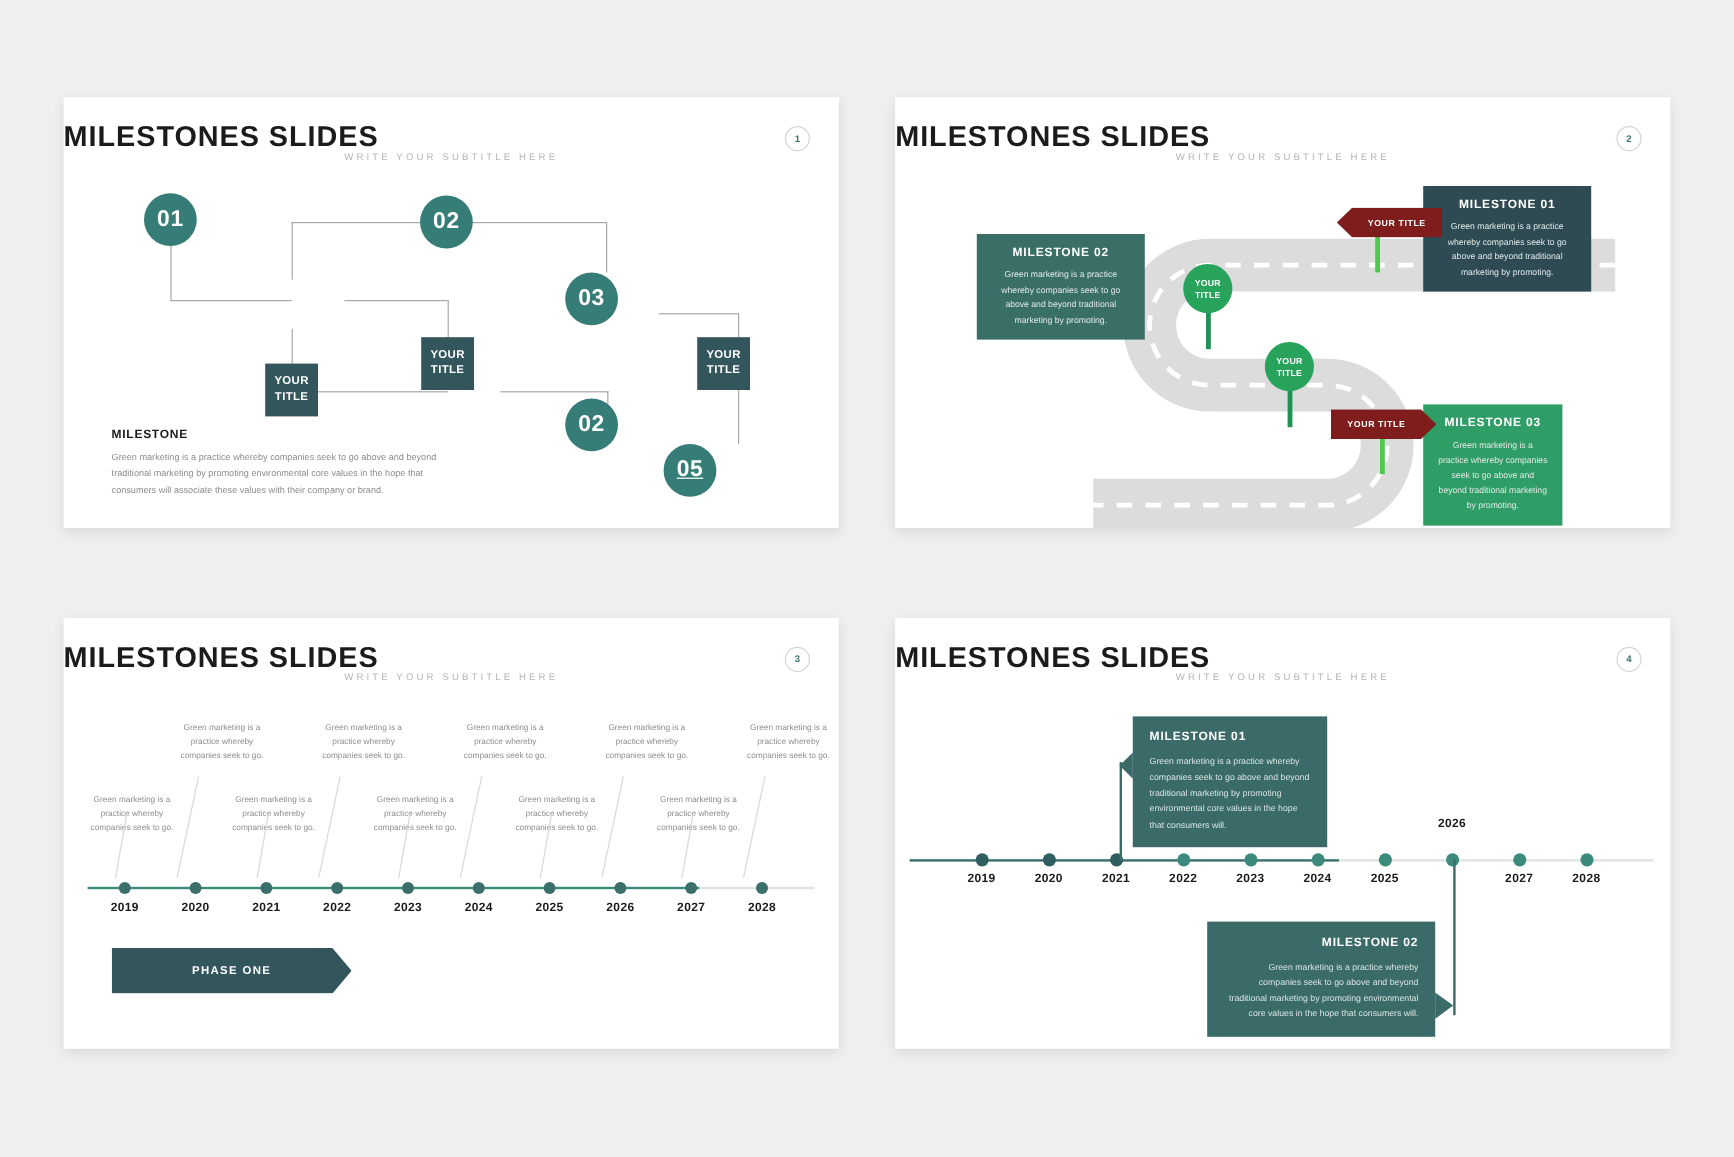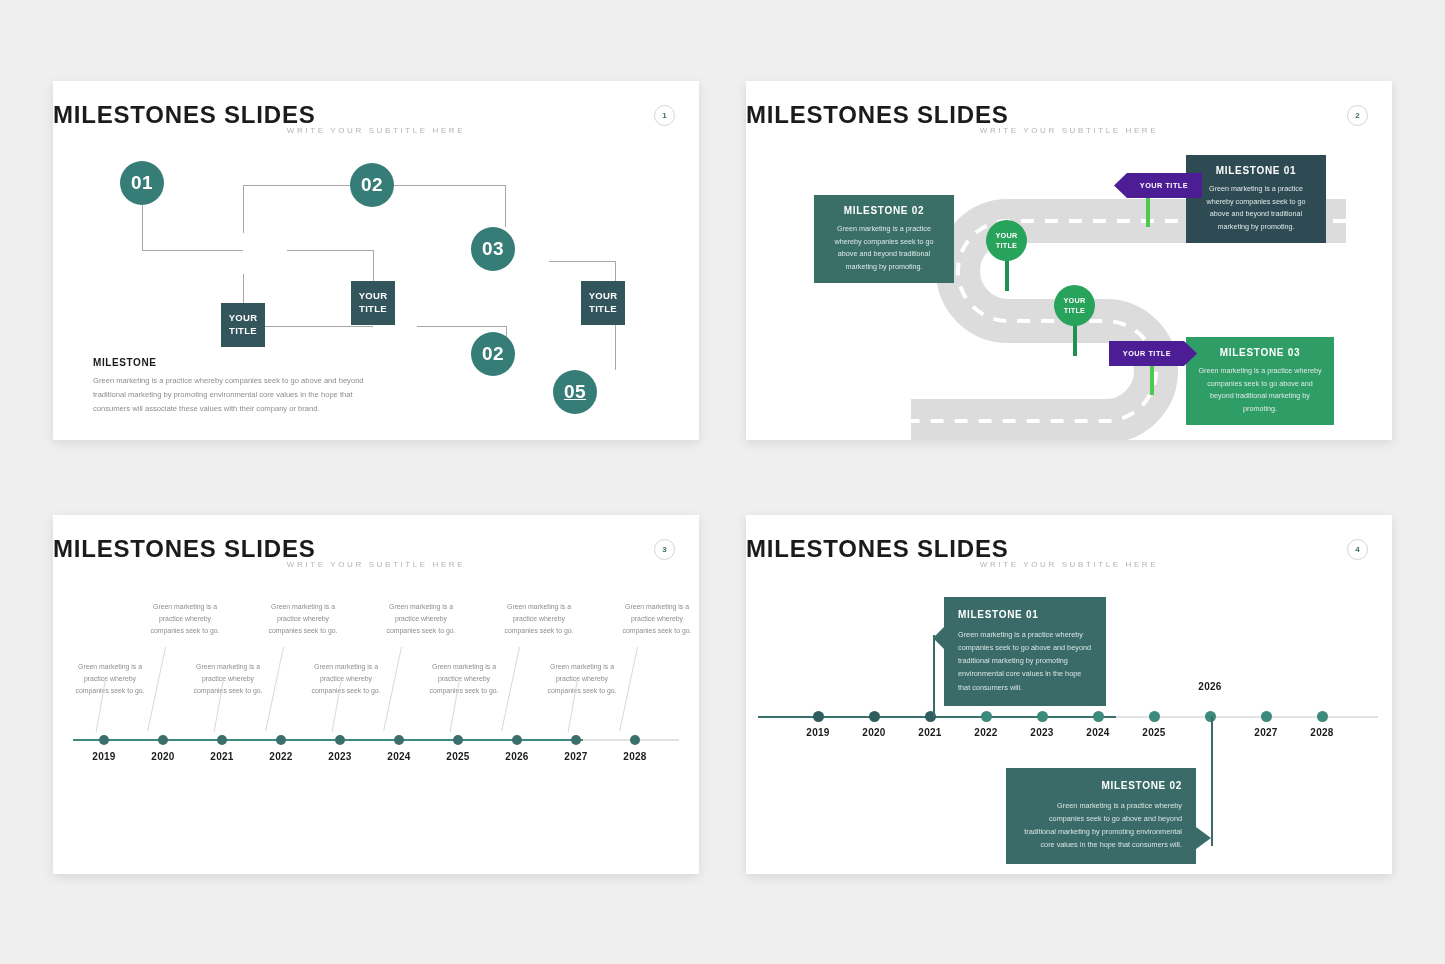--- a/index.html
+++ b/index.html
@@ -78,21 +78,21 @@
 
   .pin{
     position:absolute;width:41px;height:41px;border-radius:50%;
     background:#28a35c;color:#fff;
     display:flex;flex-direction:column;align-items:center;justify-content:center;
     font-size:7.3px;font-weight:bold;line-height:1.3;letter-spacing:.2px;z-index:6;
   }
   .pin-stem{position:absolute;width:4px;background:#1f9153;z-index:5;}
 
   .flag{
-    position:absolute;height:25px;background:#4c1d95;
+    position:absolute;height:25px;background:#7f1d1d;
     color:#fff;font-size:7.3px;font-weight:bold;letter-spacing:.5px;
     display:flex;align-items:center;justify-content:center;z-index:7;
   }
   .flag.left{clip-path:polygon(0 50%,13px 0,100% 0,100% 100%,13px 100%);padding-left:12px;}
   .flag.right{clip-path:polygon(0 0,calc(100% - 13px) 0,100% 50%,calc(100% - 13px) 100%,0 100%);padding-right:12px;}
   .flag-stem{position:absolute;width:4px;background:#4ec94e;z-index:6;}
 
   
   .tl-line{position:absolute;height:2px;}
   .tl-dot{
@@ -204,21 +204,21 @@
     </svg>
 
     <div class="mcard m-dark" style="left:440px;top:74px;width:140px;">
       <div class="mt">MILESTONE 01</div>
       <div class="mb">Green marketing is a practice whereby companies seek to go above and beyond traditional marketing by promoting.</div>
     </div>
     <div class="mcard m-teal" style="left:68px;top:114px;width:140px;">
       <div class="mt">MILESTONE 02</div>
       <div class="mb">Green marketing is a practice whereby companies seek to go above and beyond traditional marketing by promoting.</div>
     </div>
-    <div class="mcard m-green" style="left:440px;top:256px;width:148px;">
+    <div class="mcard m-green" style="left:440px;top:256px;width:116px;">
       <div class="mt">MILESTONE 03</div>
       <div class="mb">Green marketing is a practice whereby companies seek to go above and beyond traditional marketing by promoting.</div>
     </div>
 
     <div class="flag-stem" style="left:400px;top:104px;height:42px;"></div>
     <div class="flag left" style="left:368px;top:92px;width:76px;">
       <span>YOUR TITLE</span>
     </div>
 
     <div class="flag-stem" style="left:404px;top:272px;height:42px;"></div>
@@ -283,20 +283,23 @@
         <div class="tl-dot" style="left: 518px; top: 220px;"></div>
         <div class="tl-year" style="left: 501px; top: 236px;">2027</div>
         <div class="tl-note" style="left: 490px; top: 146px;">Green marketing is a practice whereby companies seek to go.</div>
         <div class="tl-leader" style="left: 524px; top: 164px; height: 54px; transform: rotate(10deg);"></div>
         <div class="tl-dot" style="left: 577px; top: 220px; background: rgb(59, 111, 107);"></div>
         <div class="tl-year" style="left: 560px; top: 236px;">2028</div>
         <div class="tl-note" style="left: 565px; top: 86px;">Green marketing is a practice whereby companies seek to go.</div>
         <div class="tl-leader" style="left: 584px; top: 132px; height: 86px; transform: rotate(12deg);"></div>
       </div>
 
+    <div class="phase ph1" style="left:40px;top:275px;width:200px;">
+      <span>PHASE ONE</span>
+    </div>
   </div>
 
   <div class="slide" id="slide4">
     <div class="s-title">MILESTONES SLIDES</div>
     <div class="s-sub">WRITE YOUR SUBTITLE HERE</div>
     <div class="s-badge">4</div>
 
     <div class="t4-line" style="left:12px;top:201px;width:358px;background:#3b6f6b;"></div>
     <div class="t4-line" style="left:370px;top:201px;width:262px;background:#e2e2e2;"></div>
 

